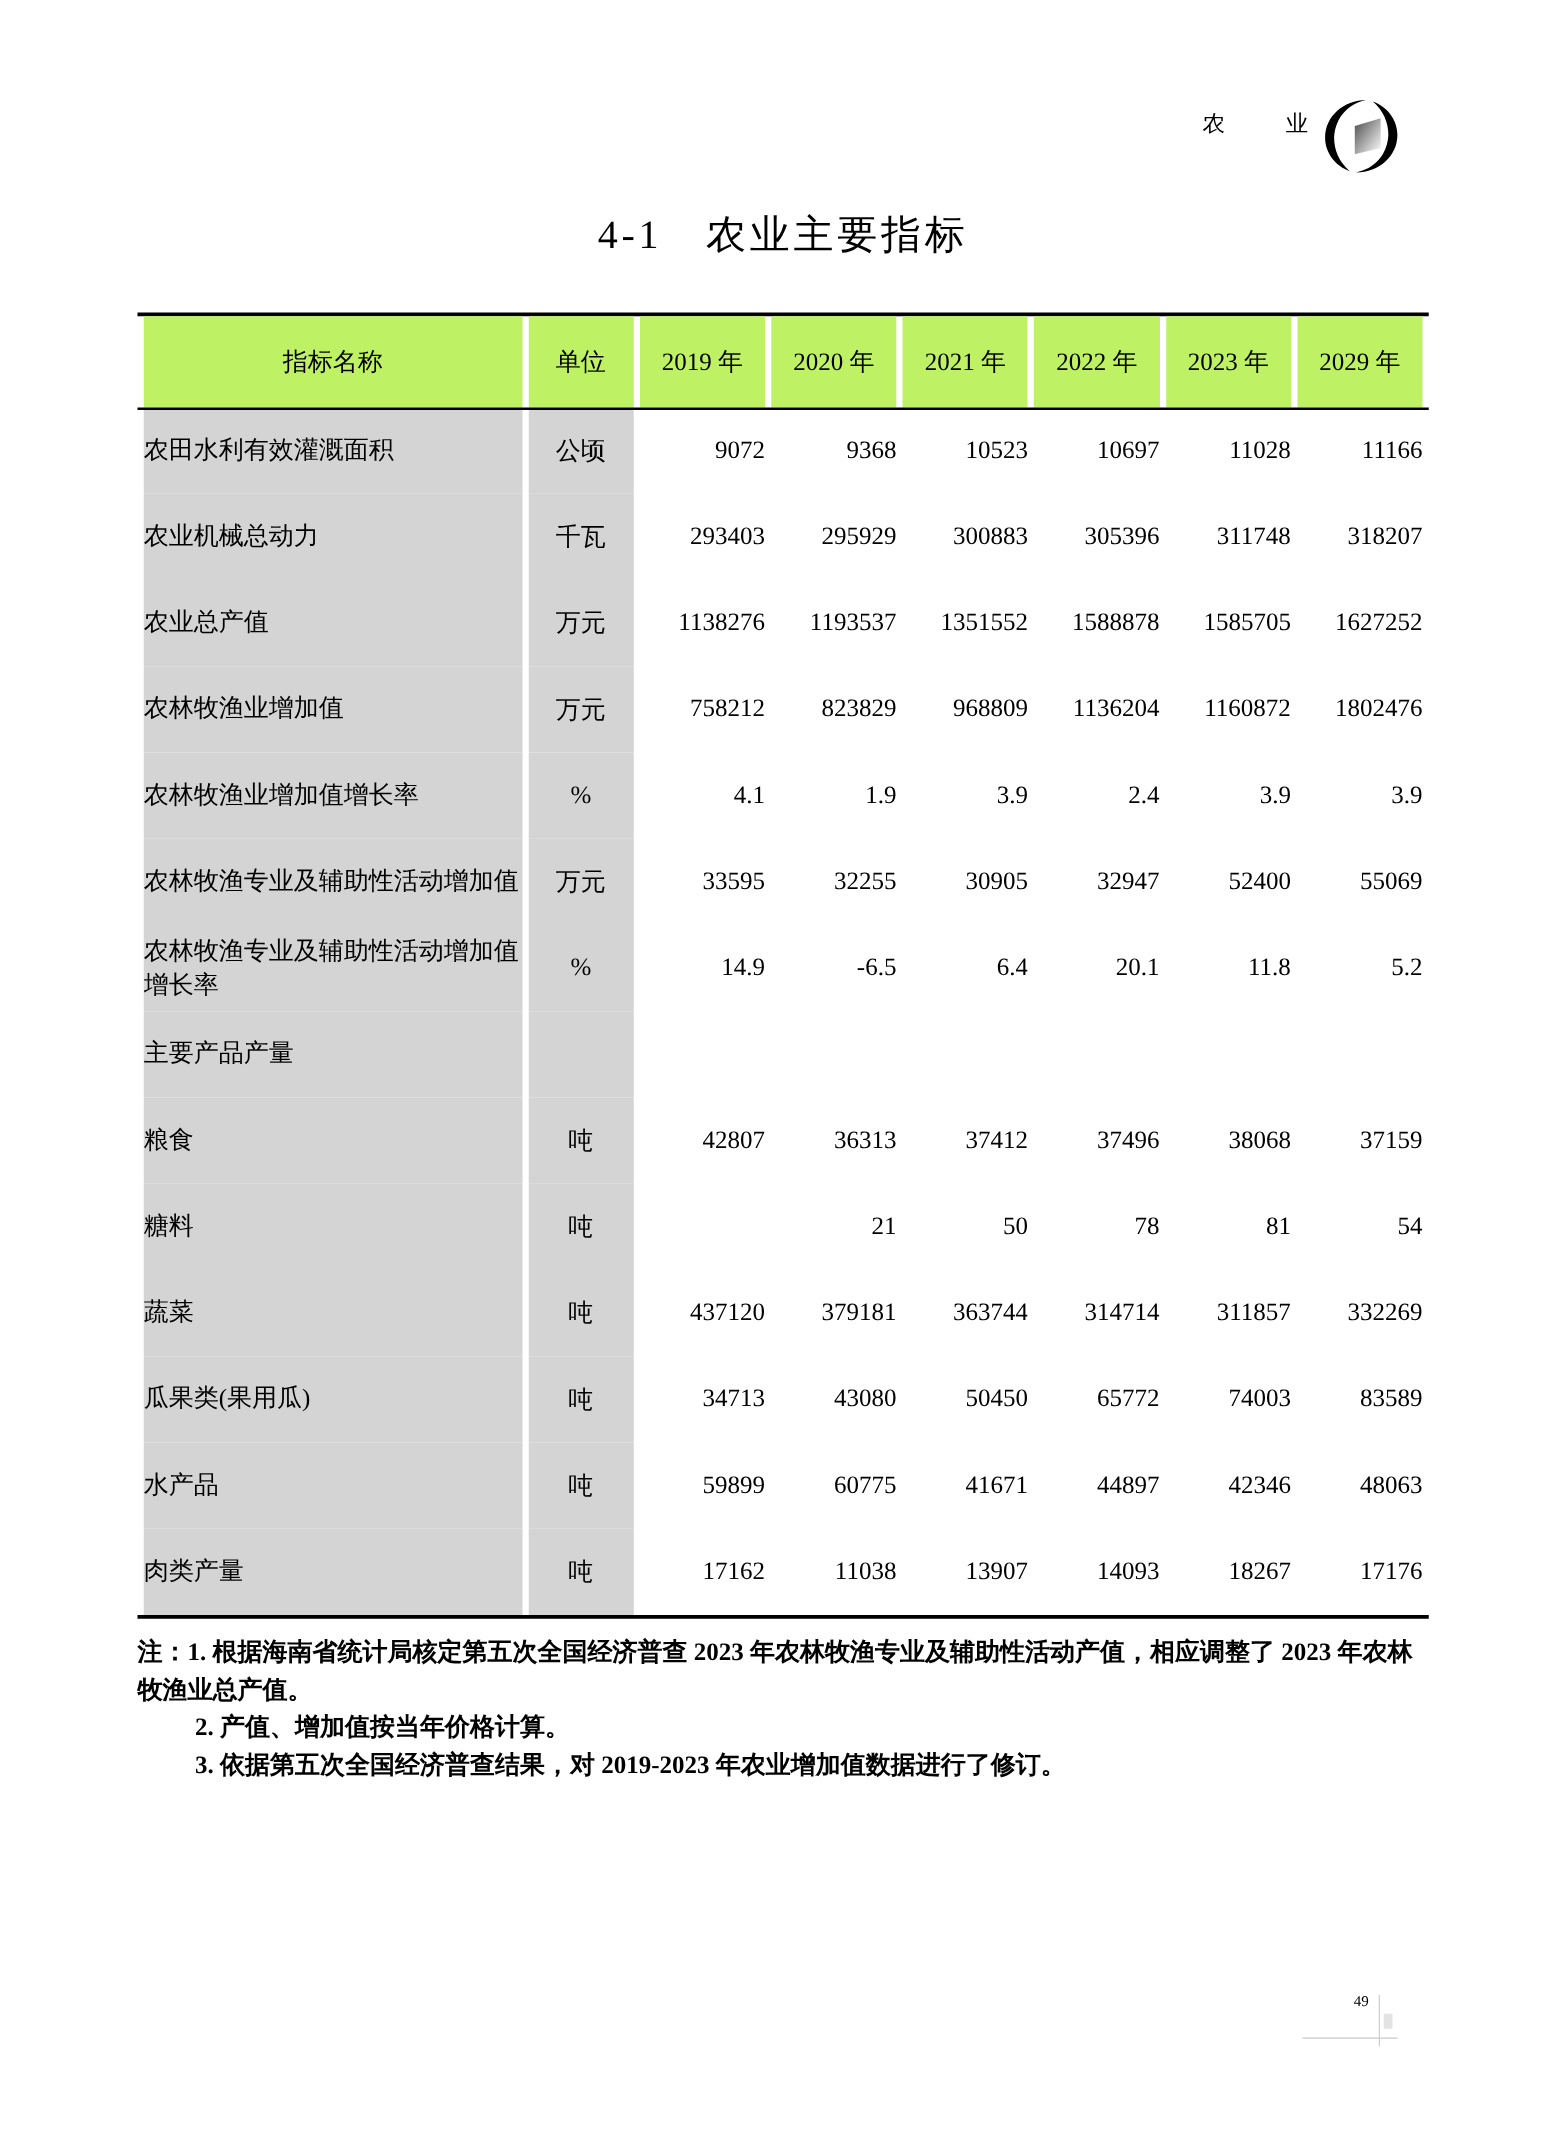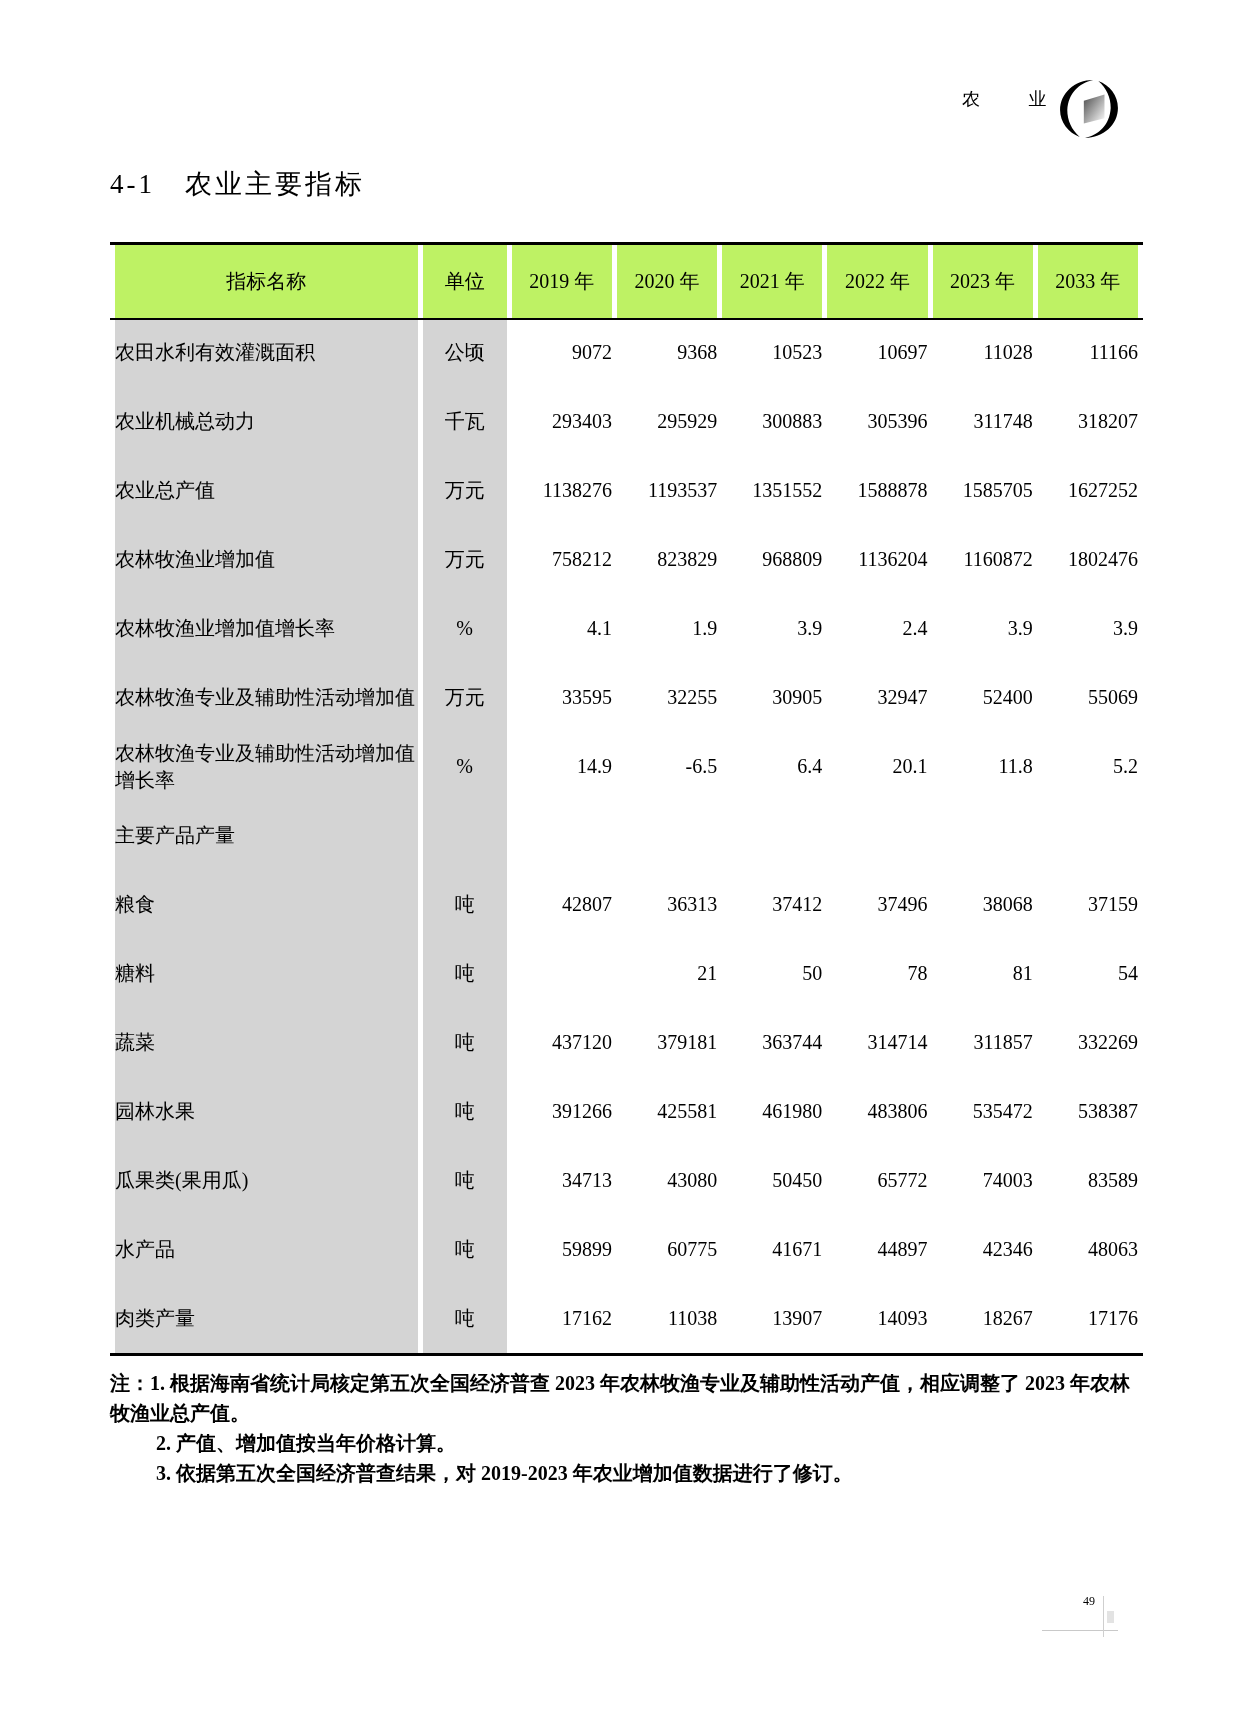--- a/index.html
+++ b/index.html
@@ -10,21 +10,21 @@
   }
   
   .brand-label {
     position:absolute; top:87px; left:962px;
     font-size:18px; letter-spacing:22px; white-space:nowrap;
   }
   .logo { position:absolute; top:79px; left:1058px; width:62px; height:60px; }
 
   
   .content { position:absolute; top:166px; left:110px; width:1033px; }
-  .page-title { text-align:left; font-size:27px; letter-spacing:3px; margin:0; font-weight:normal; }
+  .page-title { text-align:center; font-size:32px; letter-spacing:3px; margin:0; font-weight:normal; }
 
   
   .table-wrap {
     position:relative; margin-top:40px;
     border-top:3px solid #000; border-bottom:3px solid #000;
   }
   .header-rule { position:absolute; left:0; right:0; top:73px; height:2px; background:#000; z-index:2; }
   table.indicators { border-collapse:separate; border-spacing:5px 0; width:100%; table-layout:fixed; }
   table.indicators th, table.indicators td { font-weight:normal; padding:0; overflow:hidden; }
   thead th {
@@ -86,21 +86,21 @@
         </colgroup>
         <thead>
           <tr>
             <th>指标名称</th>
             <th>单位</th>
             <th>2019 年</th>
             <th>2020 年</th>
             <th>2021 年</th>
             <th>2022 年</th>
             <th>2023 年</th>
-            <th>2033 年</th>
+            <th>2029 年</th>
           </tr>
         </thead>
         <tbody>
             <tr>
               <td class="c-name">农田水利有效灌溉面积</td>
               <td class="c-unit">公顷</td>
               <td class="c-val">9072</td>
               <td class="c-val">9368</td>
               <td class="c-val">10523</td>
               <td class="c-val">10697</td>
@@ -201,30 +201,20 @@
               <td class="c-name indent">蔬菜</td>
               <td class="c-unit">吨</td>
               <td class="c-val">437120</td>
               <td class="c-val">379181</td>
               <td class="c-val">363744</td>
               <td class="c-val">314714</td>
               <td class="c-val">311857</td>
               <td class="c-val">332269</td>
             </tr>
             <tr>
-              <td class="c-name indent">园林水果</td>
-              <td class="c-unit">吨</td>
-              <td class="c-val">391266</td>
-              <td class="c-val">425581</td>
-              <td class="c-val">461980</td>
-              <td class="c-val">483806</td>
-              <td class="c-val">535472</td>
-              <td class="c-val">538387</td>
-            </tr>
-            <tr>
               <td class="c-name indent">瓜果类(果用瓜)</td>
               <td class="c-unit">吨</td>
               <td class="c-val">34713</td>
               <td class="c-val">43080</td>
               <td class="c-val">50450</td>
               <td class="c-val">65772</td>
               <td class="c-val">74003</td>
               <td class="c-val">83589</td>
             </tr>
             <tr>

